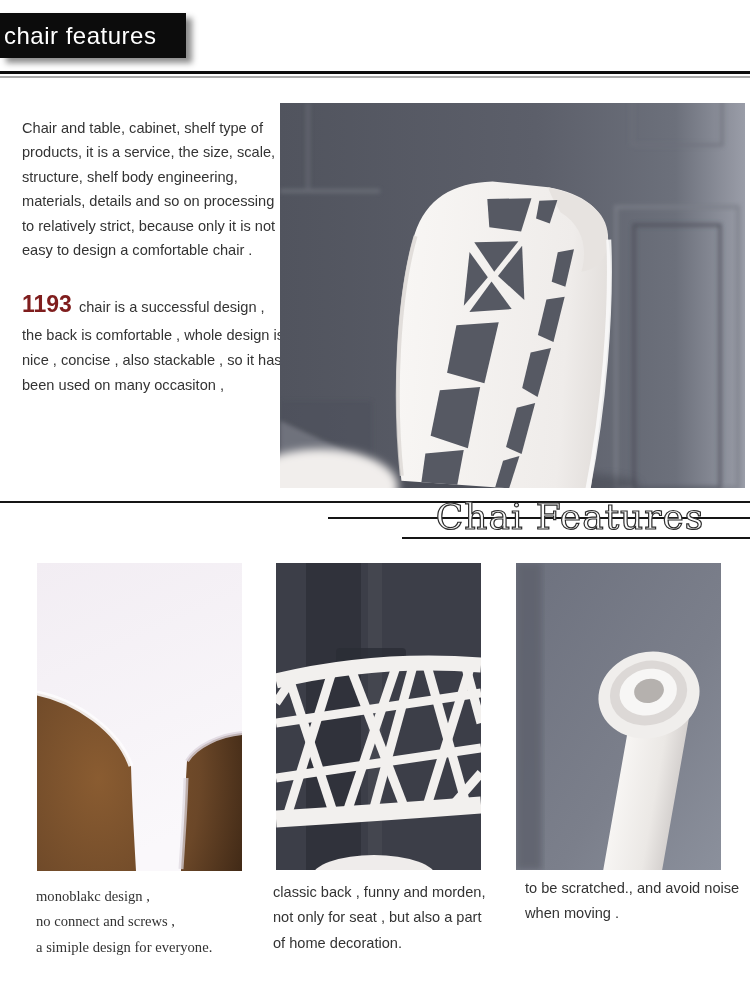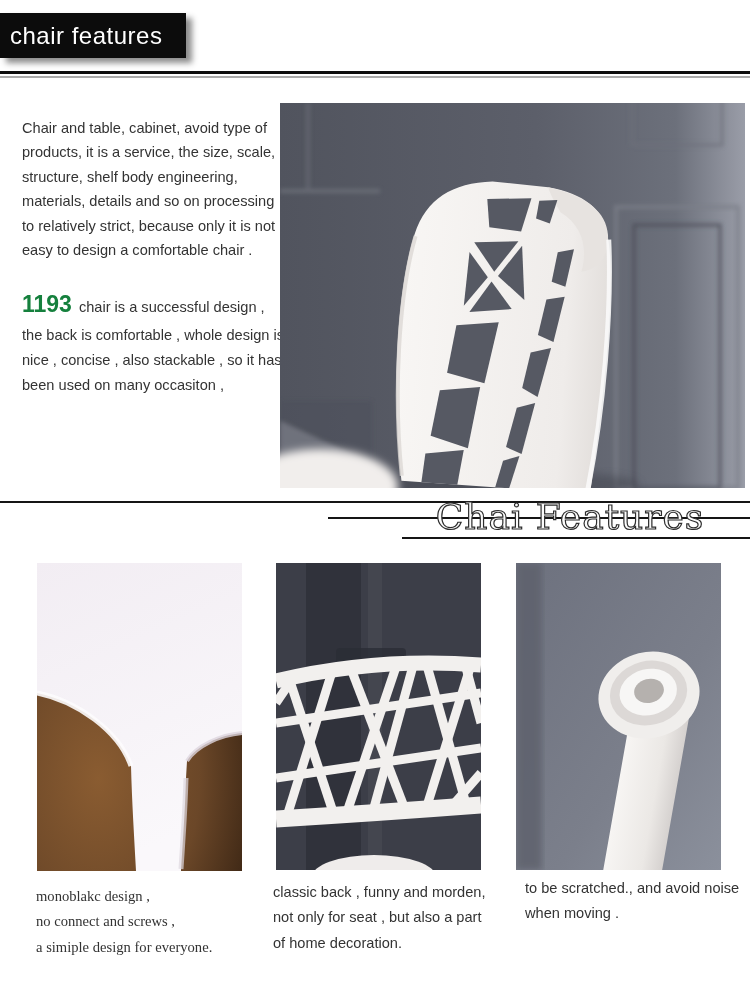--- a/index.html
+++ b/index.html
@@ -3,31 +3,31 @@
 <meta charset="utf-8">
 <style>
   html,body{margin:0;padding:0;background:#ffffff;}
   body{width:750px;height:1000px;position:relative;overflow:hidden;
        font-family:"Liberation Sans",sans-serif;color:#333;}
   .abs{position:absolute;}
 
   
   .banner{left:0;top:13px;width:186px;height:45px;background:#0c0c0c;
           box-shadow:6px 5px 6px rgba(0,0,0,.45);
-          display:flex;align-items:center;box-sizing:border-box;padding-left:10px;}
+          display:flex;align-items:center;box-sizing:border-box;padding-left:4px;}
   .banner-title{color:#fff;font-size:24px;letter-spacing:.5px;white-space:nowrap;}
   .rule-black{left:0;top:71px;width:750px;height:3px;background:#0e0e0e;}
   .rule-gray{left:0;top:76px;width:750px;height:2px;background:#ababab;}
 
   
   .intro-p1{left:22px;top:116px;}
   .intro-p1 .tline{font-size:14.6px;line-height:24.4px;white-space:nowrap;}
   .intro-p2{left:22px;top:289px;}
   .p2-first{line-height:31px;white-space:nowrap;font-size:14.6px;}
-  .model-number{font-size:23px;font-weight:bold;color:#15803d;margin-right:7px;}
+  .model-number{font-size:23px;font-weight:bold;color:#7f1d1d;margin-right:7px;}
   .intro-p2 .tline{font-size:14.6px;line-height:25.1px;white-space:nowrap;}
 
   
   .hero{left:280px;top:103px;width:465px;height:385px;}
 
   
   .h-line{background:#151515;height:2px;}
   .h-lineA{left:0;top:501px;width:750px;}
   .h-lineB{left:328px;top:517px;width:422px;}
   .h-lineC{left:402px;top:537px;width:348px;}
@@ -48,21 +48,21 @@
 </head>
 <body>
 
 <div class="abs banner">
   <span class="banner-title">chair features</span>
 </div>
 <div class="abs rule-black"></div>
 <div class="abs rule-gray"></div>
 
 <div class="abs intro-p1">
-  <div class="tline">Chair and table, cabinet, avoid type of</div>
+  <div class="tline">Chair and table, cabinet, shelf type of</div>
   <div class="tline">products, it is a service, the size, scale,</div>
   <div class="tline">structure, shelf body engineering,</div>
   <div class="tline">materials, details and so on processing</div>
   <div class="tline">to relatively strict, because only it is not</div>
   <div class="tline">easy to design a comfortable chair .</div>
 </div>
 
 <div class="abs intro-p2">
   <div class="p2-first">
     <span class="model-number">1193</span><span>chair is a successful design ,</span>

